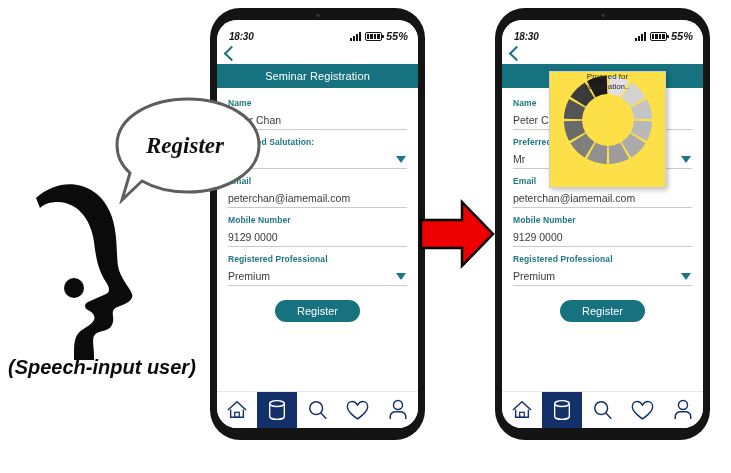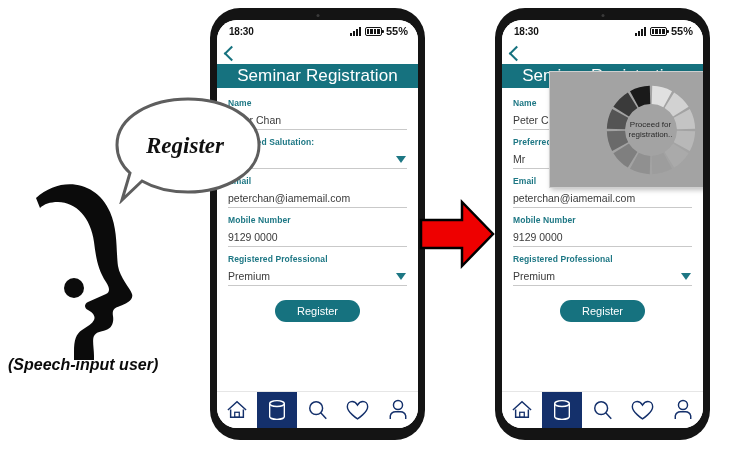--- a/index.html
+++ b/index.html
@@ -31,24 +31,25 @@
     position:relative;
     width:201px;height:408px;
     background:#ffffff;
     border-radius:20px;
     overflow:hidden;
   }
 
   
   .statusbar{
     height:22px;
-    display:flex;align-items:center;justify-content:space-between;
+    display:flex;align-items:flex-end;justify-content:space-between;
     padding:0 10px 0 12px;
     box-sizing:border-box;
     background:#ffffff;
+    font-style:italic;
   }
   .st-time{font-size:10px;font-weight:bold;color:#141414;letter-spacing:-0.2px;}
   .st-right{display:flex;align-items:center;gap:4px;}
   .sig{display:flex;align-items:flex-end;gap:1px;height:9px;}
   .sig i{display:block;width:2px;background:#141414;}
   .sig i:nth-child(1){height:3px;}
   .sig i:nth-child(2){height:5px;}
   .sig i:nth-child(3){height:7px;}
   .sig i:nth-child(4){height:9px;}
   .bat{
@@ -63,21 +64,21 @@
   .backbar{height:22px;display:flex;align-items:center;padding-left:9px;background:#fff;}
   .chev{
     width:9px;height:9px;border-left:2.4px solid #16727f;border-bottom:2.4px solid #16727f;
     transform:rotate(45deg);
   }
 
   
   .titlebar{
     height:24px;background:#16727f;color:#ffffff;
     display:flex;align-items:center;justify-content:center;
-    font-size:17px;letter-spacing:0.1px;
+    font-size:11px;letter-spacing:0.1px;
   }
 
   
   .form{padding:10px 11px 0 11px;}
   .fgroup{margin-bottom:7px;position:relative;}
   .flabel{
     font-size:8.5px;font-weight:bold;color:#1d7784;
     letter-spacing:0.1px;margin-bottom:6px;
   }
   .fvalrow{
@@ -106,26 +107,25 @@
     flex:1;display:flex;align-items:center;justify-content:center;
   }
   .navitem.active{background:#14306b;}
   .navitem svg{display:block;}
 
   
   .spinner-box{
     position:absolute;
     left:47px;top:51px;
     width:115px;height:115px;
-    background:#a3a3a3;
+    background:#fde047;
     border:1px solid #cfcfcf;
     box-shadow:2px 2px 5px rgba(0,0,0,0.25);
-    display:flex;align-items:center;justify-content:center;
+    display:flex;justify-content:center;
     z-index:20;
-    padding-left:43px;
   }
   .spinner-text{
     position:absolute;
     width:70px;text-align:center;
     font-size:8px;color:#2a2a2a;line-height:1.25;
   }
 
   
   .arrow{position:absolute;left:418px;top:198px;width:78px;height:72px;}
 
@@ -139,21 +139,21 @@
     padding-right:6px;box-sizing:border-box;
   }
 
   
   .face{position:absolute;left:14px;top:170px;width:180px;height:195px;}
 
   
   .caption{
     position:absolute;
     font-family:"Liberation Sans", sans-serif;
-    font-style:italic;font-weight:bold;font-size:16px;color:#0b0b0b;
+    font-style:italic;font-weight:bold;font-size:20px;color:#0b0b0b;
   }
   .cap-left{left:8px;top:356px;}
   .cap-right{left:497px;top:446px;}
 </style>
 </head>
 <body>
 
 <div class="stage">
 
   <div class="phone left">

